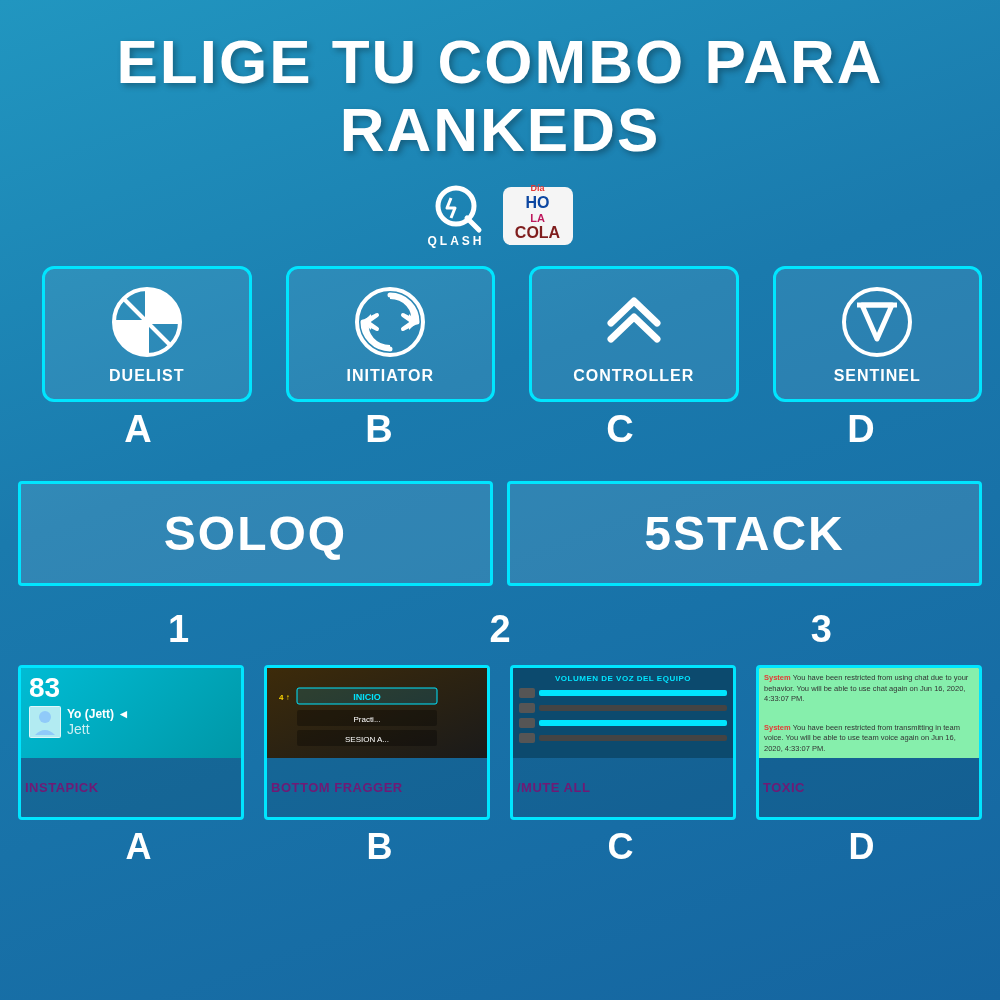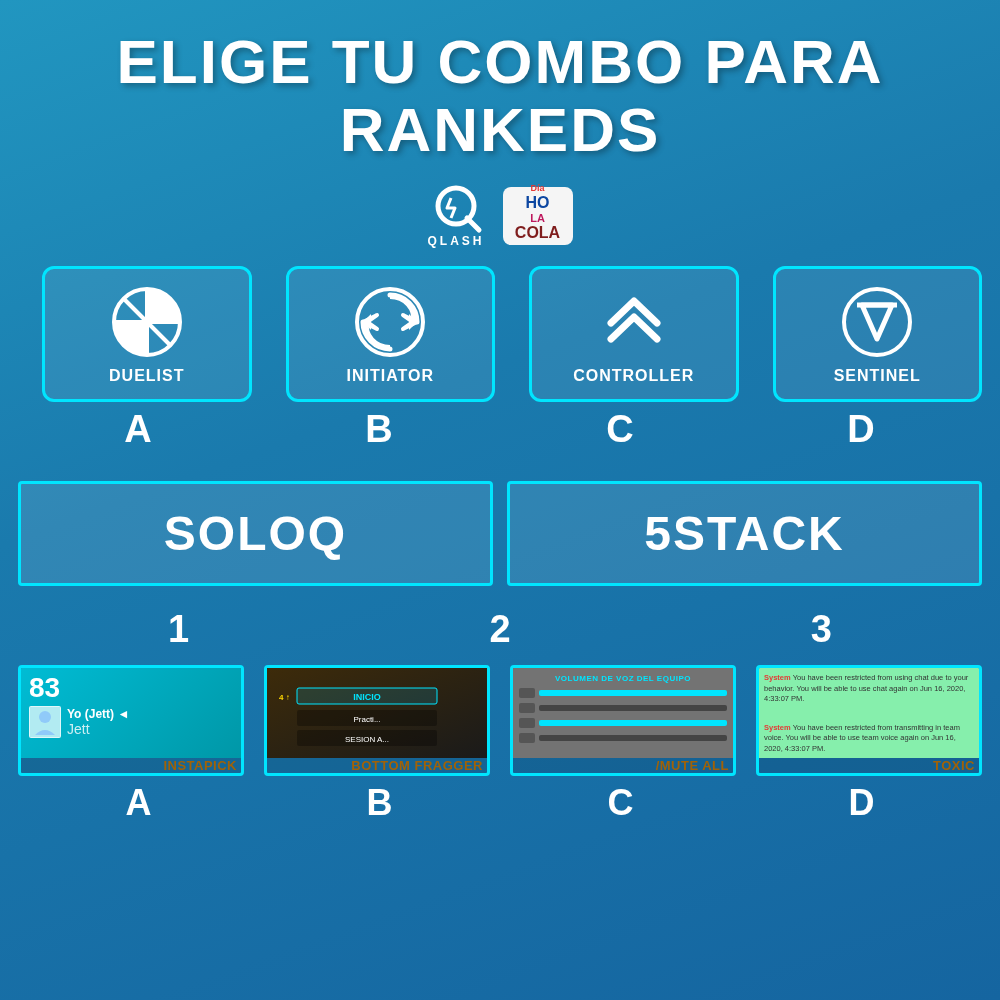--- a/index.html
+++ b/index.html
@@ -186,23 +186,23 @@
       height: 90px;
       display: flex;
       align-items: center;
       justify-content: center;
       overflow: hidden;
       position: relative;
     }
     .bottom-card-label {
       font-size: 13px;
       font-weight: 900;
-      color: #a16207;
-      text-align: right;
-      padding: 0 4px;
+      color: #701a75;
+      text-align: left;
+      padding: 22px 4px;
       text-transform: uppercase;
       letter-spacing: 0.5px;
       background: rgba(0,0,0,0.1);
     }
 
     
     .bottom-letters-row {
       display: flex;
       width: 100%;
       padding: 0 18px;
@@ -270,21 +270,21 @@
       display: flex;
       align-items: center;
       justify-content: center;
       position: relative;
     }
 
     
     .muteall-bg {
       width: 100%;
       height: 100%;
-      background: #737373;
+      background: #0c4a6e;
       display: flex;
       flex-direction: column;
       padding: 6px;
       gap: 5px;
     }
     .muteall-title {
       font-size: 8px;
       color: #00e5ff;
       font-weight: bold;
       text-align: center;

